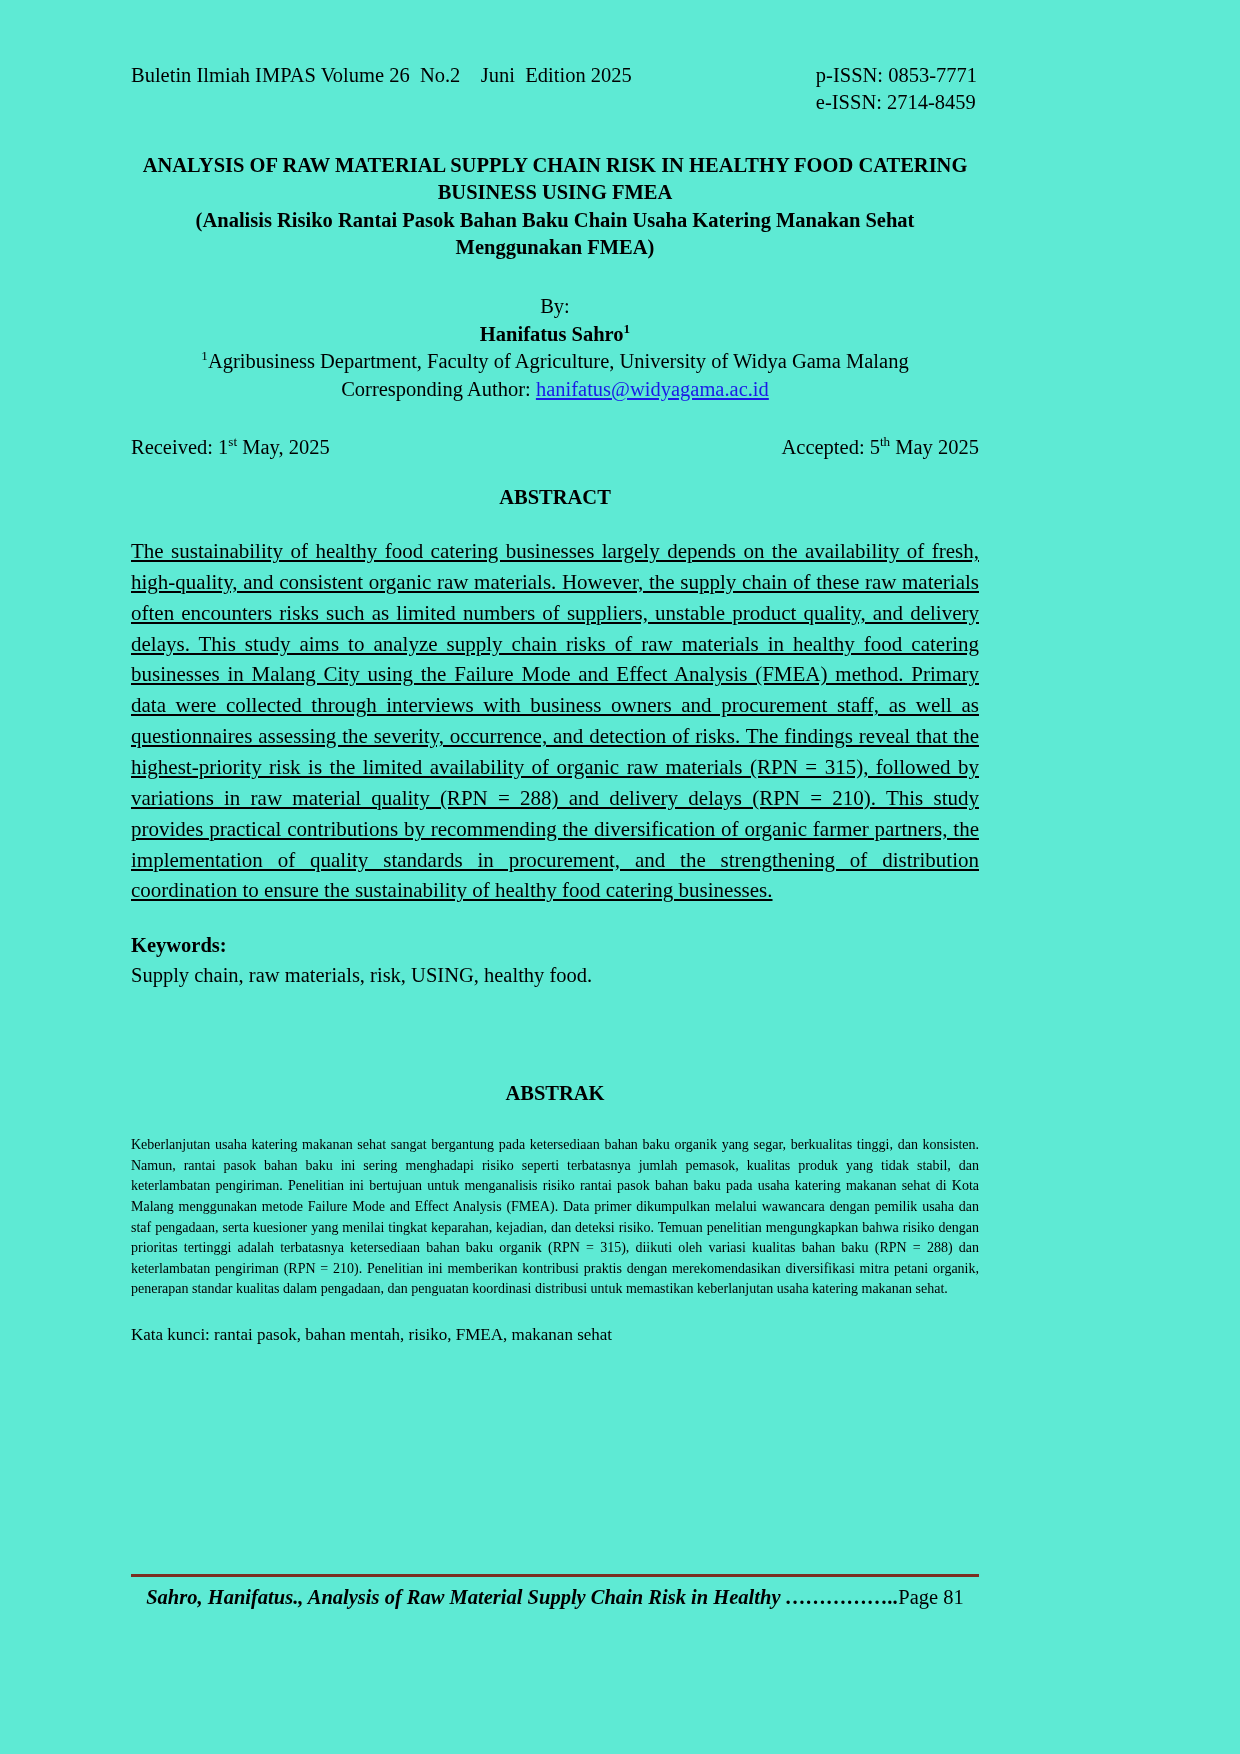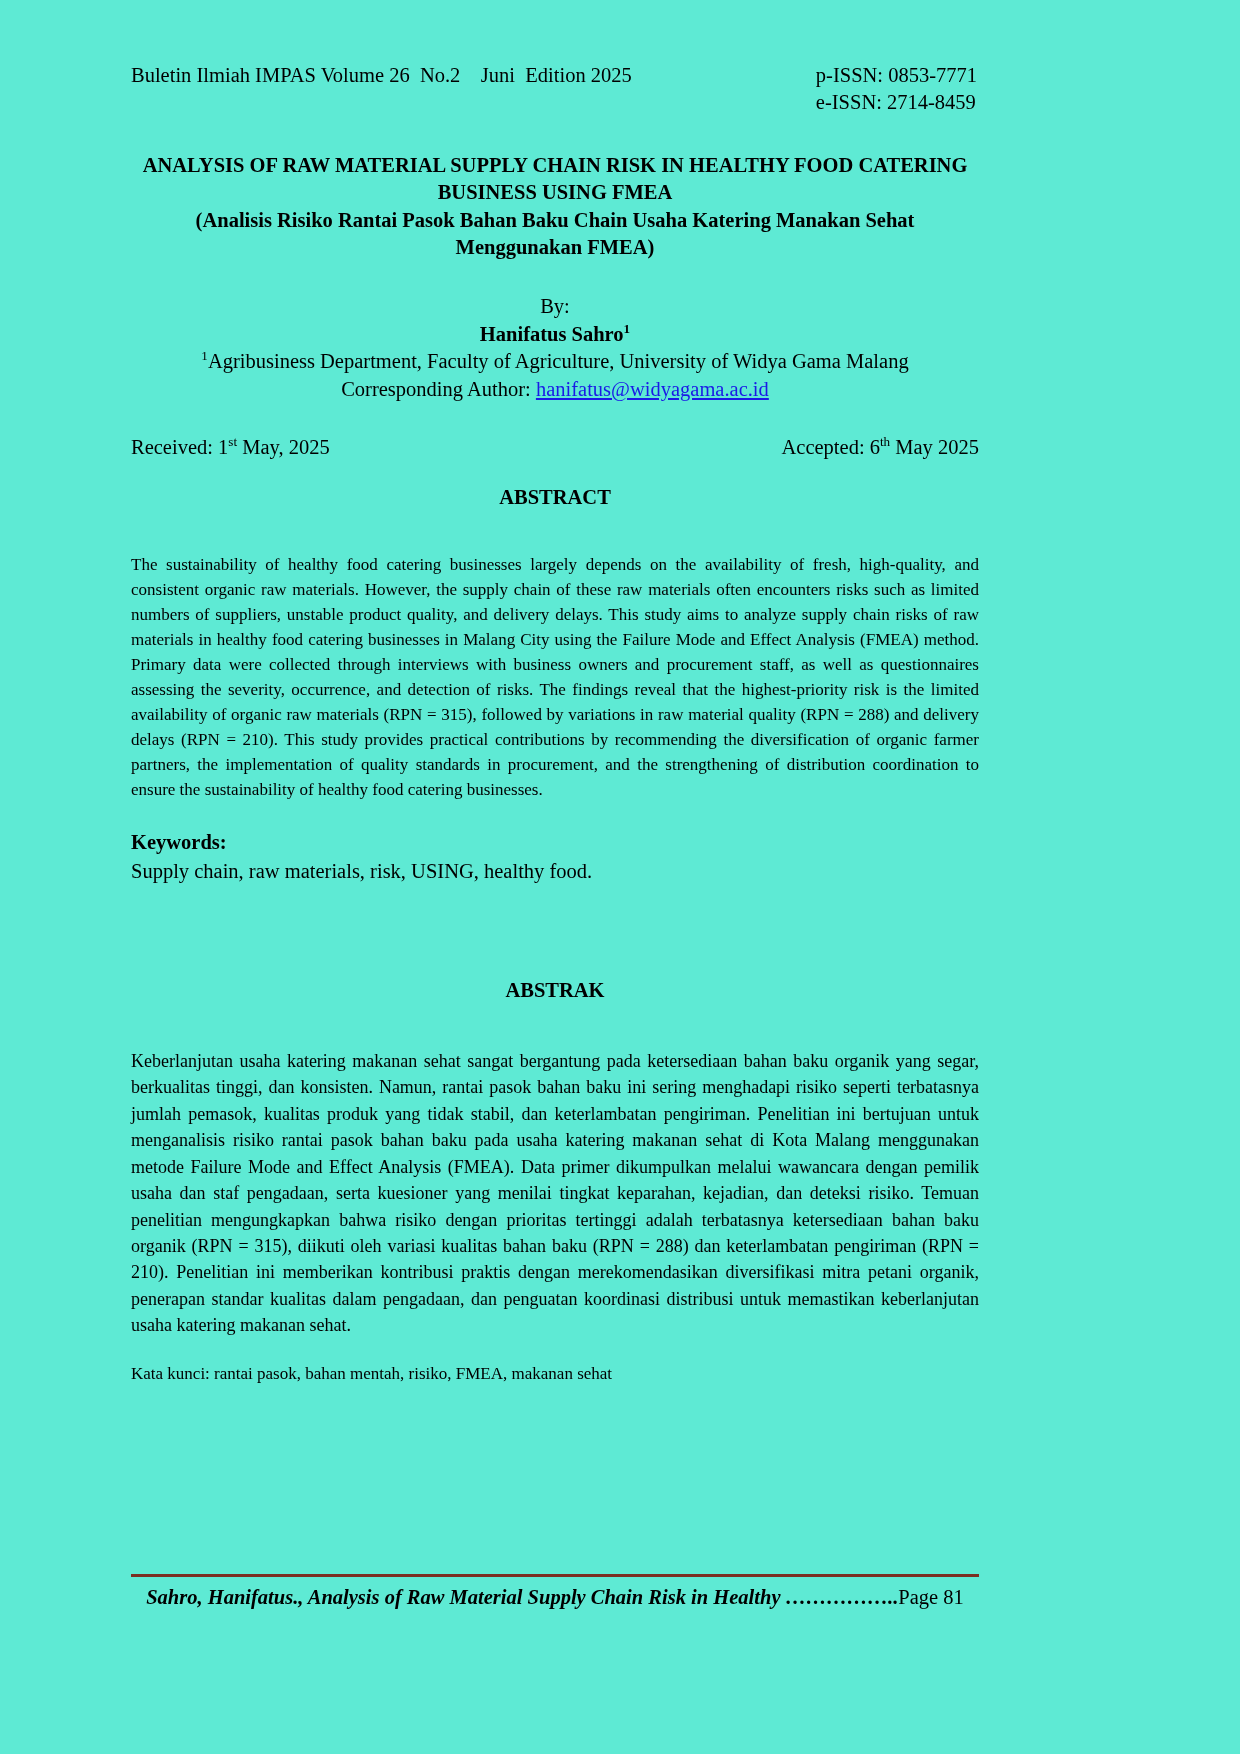--- a/index.html
+++ b/index.html
@@ -89,38 +89,39 @@
     font-weight: bold;
     font-size: 20.5px;
     margin-top: 27px;
   }
   .section-heading.second {
     margin-top: 0;
   }
 
   
   .abstract-body {
-    margin-top: 44px;
-    font-size: 17px;
+    margin-top: 27px;
+    font-size: 21px;
     line-height: 1.47;
     text-align: justify;
     text-justify: inter-word;
+    text-decoration: underline;
   }
   .keywords-block {
     margin-top: 25px;
     font-size: 20.5px;
     line-height: 1.44;
   }
   .keywords-label { font-weight: bold; }
 
   .gap-block { height: 92px; }
 
   .abstrak-body {
-    margin-top: 46px;
-    font-size: 18px;
+    margin-top: 30px;
+    font-size: 14px;
     line-height: 1.47;
     text-align: justify;
     text-justify: inter-word;
   }
   .katakunci {
     margin-top: 25px;
     font-size: 17px;
   }
 
   
@@ -169,21 +170,21 @@
 
     <div class="author-block">
       <div class="by-label">By:</div>
       <div class="author-name"><span>Hanifatus Sahro</span><sup>1</sup></div>
       <div class="affiliation"><sup>1</sup><span>Agribusiness Department, Faculty of Agriculture, University of Widya Gama Malang</span></div>
       <div class="corresponding"><span>Corresponding Author: </span><span class="email-link">hanifatus@widyagama.ac.id</span></div>
     </div>
 
     <div class="dates">
       <div><span>Received: 1</span><sup>st</sup><span> May, 2025</span></div>
-      <div><span>Accepted: 6</span><sup>th</sup><span> May 2025</span></div>
+      <div><span>Accepted: 5</span><sup>th</sup><span> May 2025</span></div>
     </div>
 
     <div class="section-heading">ABSTRACT</div>
     <div class="abstract-body">The sustainability of healthy food catering businesses largely depends on the availability of fresh, high-quality, and consistent organic raw materials. However, the supply chain of these raw materials often encounters risks such as limited numbers of suppliers, unstable product quality, and delivery delays. This study aims to analyze supply chain risks of raw materials in healthy food catering businesses in Malang City using the Failure Mode and Effect Analysis (FMEA) method. Primary data were collected through interviews with business owners and procurement staff, as well as questionnaires assessing the severity, occurrence, and detection of risks. The findings reveal that the highest-priority risk is the limited availability of organic raw materials (RPN = 315), followed by variations in raw material quality (RPN = 288) and delivery delays (RPN = 210). This study provides practical contributions by recommending the diversification of organic farmer partners, the implementation of quality standards in procurement, and the strengthening of distribution coordination to ensure the sustainability of healthy food catering businesses.</div>
 
     <div class="keywords-block">
       <div class="keywords-label">Keywords:</div>
       <div>Supply chain, raw materials, risk, USING, healthy food.</div>
     </div>
 

